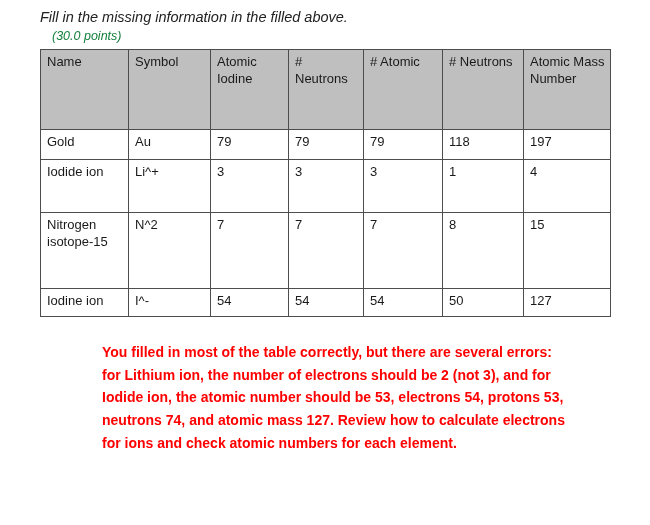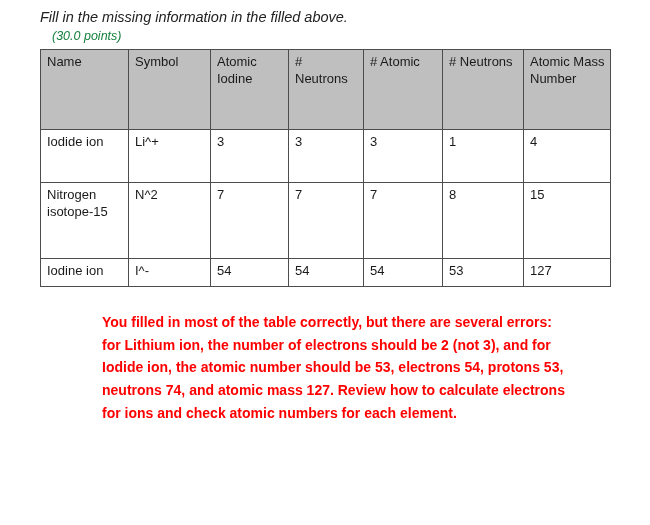--- a/index.html
+++ b/index.html
@@ -104,20 +104,29 @@
         <th>Name</th>
         <th>Symbol</th>
         <th>Atomic Iodine</th>
         <th># Neutrons</th>
         <th># Atomic</th>
         <th># Neutrons</th>
         <th>Atomic Mass Number</th>
       </tr>
     </thead>
     <tbody>
+      <tr class="row-gold">
+        <td>Gold</td>
+        <td>Au</td>
+        <td>79</td>
+        <td>79</td>
+        <td>79</td>
+        <td>118</td>
+        <td>197</td>
+      </tr>
       <tr class="row-lithium">
         <td>Iodide ion</td>
         <td>Li^+</td>
         <td>3</td>
         <td>3</td>
         <td>3</td>
         <td>1</td>
         <td>4</td>
       </tr>
       <tr class="row-nitrogen">
@@ -128,21 +137,21 @@
         <td>7</td>
         <td>8</td>
         <td>15</td>
       </tr>
       <tr class="row-iodine">
         <td>Iodine ion</td>
         <td>I^-</td>
         <td>54</td>
         <td>54</td>
         <td>54</td>
-        <td>53</td>
+        <td>50</td>
         <td>127</td>
       </tr>
     </tbody>
   </table>
 
   <p class="feedback">You filled in most of the table correctly, but there are several errors: for Lithium ion, the number of electrons should be 2 (not 3), and for Iodide ion, the atomic number should be 53, electrons 54, protons 53, neutrons 74, and atomic mass 127. Review how to calculate electrons for ions and check atomic numbers for each element.</p>
 
 </div>
 
 </body></html>

